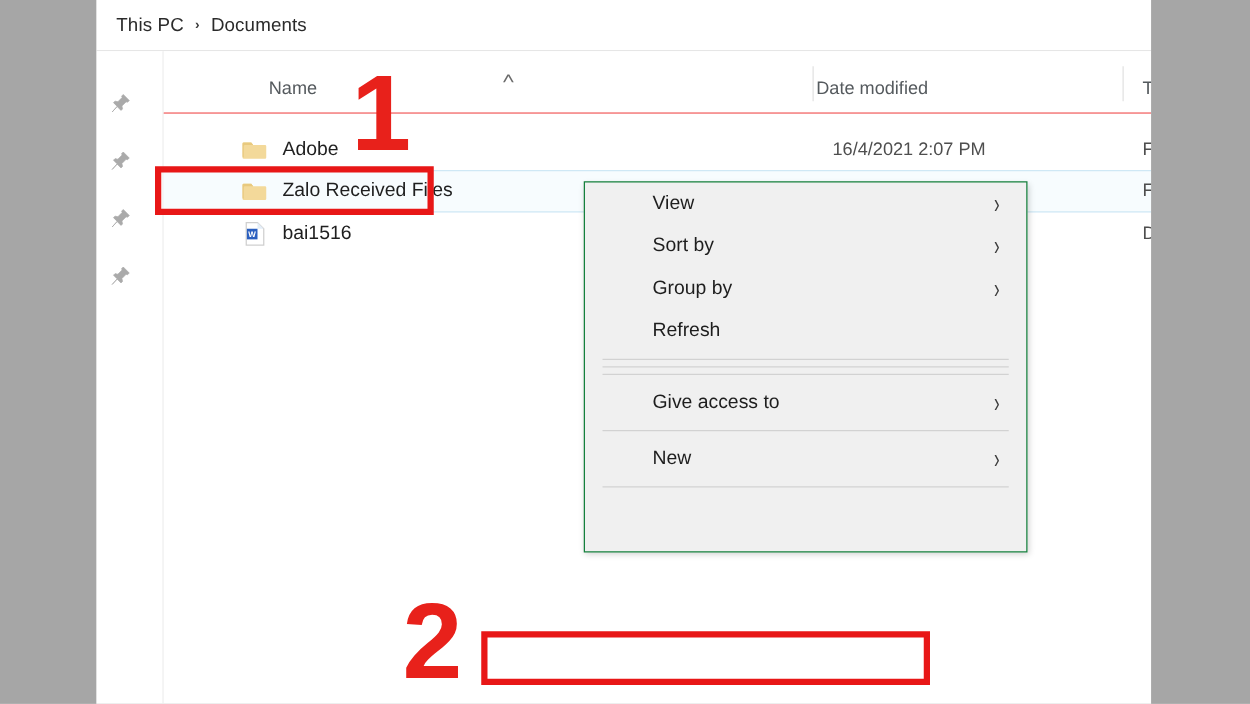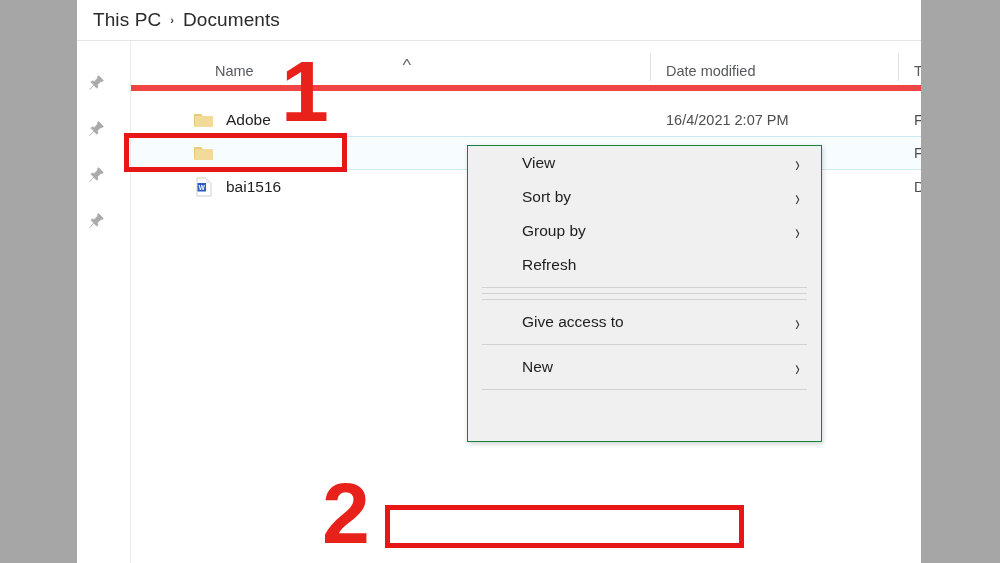--- a/index.html
+++ b/index.html
@@ -29,21 +29,21 @@
   
   .addressbar {
     position: absolute; left: 0; top: 0;
     width: 844px; height: 41px;
     background: #ffffff;
     border-bottom: 1px solid #e6e6e6;
     display: flex; align-items: center;
     padding-left: 16px;
   }
   .crumb {
-    font-size: 19px; color: #2b2b2b;
+    font-size: 15px; color: #2b2b2b;
     letter-spacing: .1px;
   }
   .crumb-sep {
     font-size: 11px; color: #3a3a3a;
     margin: 0 9px 0 9px;
     font-weight: bold;
   }
 
   
   .navpane {
@@ -57,29 +57,29 @@
     width: 20px; height: 20px;
     opacity: .62;
   }
   .pin svg { display: block; }
 
   
   .colhead {
     position: absolute; left: 54px; top: 41px;
     width: 790px; height: 50px;
     background: #ffffff;
-    border-bottom: 6px solid #ef4444;
+    border-bottom: 1px solid #ef4444;
     text-align: center;
   }
   .colhead .ch {
     position: absolute; top: 22px;
     font-size: 14.5px; color: #555a5e;
   }
   .ch-name { left: 84px; }
-  .ch-date { left: 535px; }
+  .ch-date { left: 522px; }
   .ch-type { left: 783px; }
   .colsep {
     position: absolute; top: 12px;
     width: 1px; height: 28px; background: #e2e2e2;
   }
   .sep-date { left: 519px; }
   .sep-type { left: 767px; }
   .sortchev {
     position: absolute; left: 272px; top: 14px;
     font-size: 13px; color: #6b6b6b;
@@ -243,20 +243,21 @@
       <span class="row-type">File folder</span>
     </div>
 
     <div class="row selected" style="top:45px;">
       <span class="row-icon">
         <svg viewBox="0 0 22 20" width="22" height="20">
           <path d="M2 4h6l1.6 2H19a1 1 0 011 1v9a1 1 0 01-1 1H2a1 1 0 01-1-1V5a1 1 0 011-1z" fill="#f3d99a"></path>
           <path d="M2 4h6l1.6 2H3a1 1 0 00-1 1v9H2a1 1 0 01-1-1V5a1 1 0 011-1z" fill="#e8c97e"></path>
         </svg>
       </span>
+      <span class="row-name">Zalo Received Files</span>
       <span class="row-date"></span>
       <span class="row-type">File folder</span>
     </div>
 
     <div class="row" style="top:79px;">
       <span class="row-icon">
         <svg viewBox="0 0 22 20" width="22" height="20">
           <path d="M4 1h9l5 5v13H4z" fill="#ffffff" stroke="#cfcfcf" stroke-width="1"></path>
           <path d="M13 1l5 5h-5z" fill="#e4eef8"></path>
           <rect x="4.5" y="6" width="8.5" height="8.5" fill="#2b5fbf"></rect>

